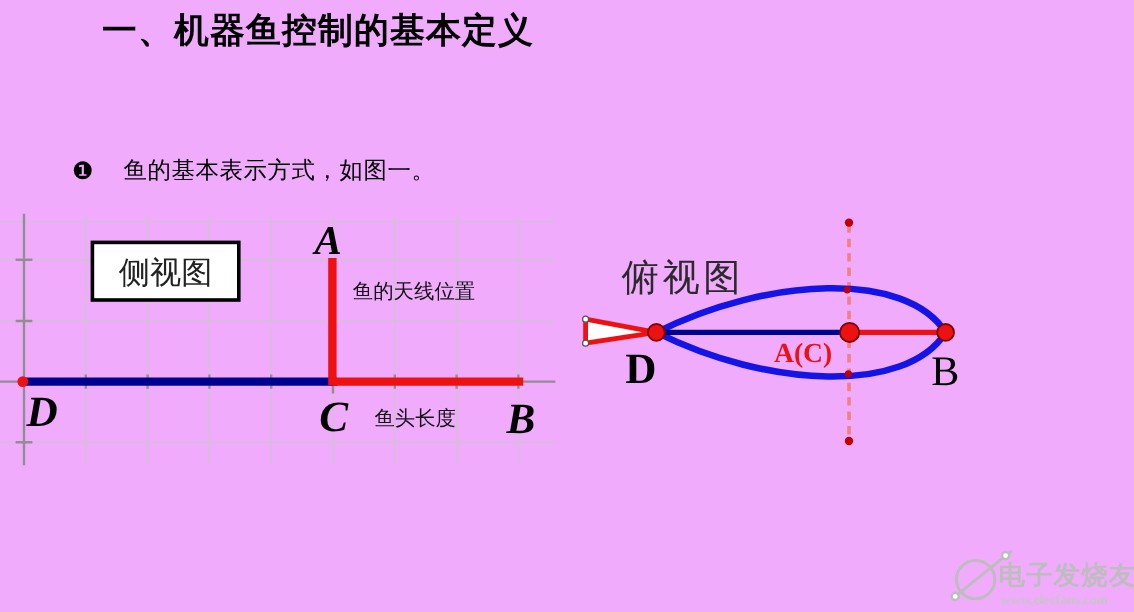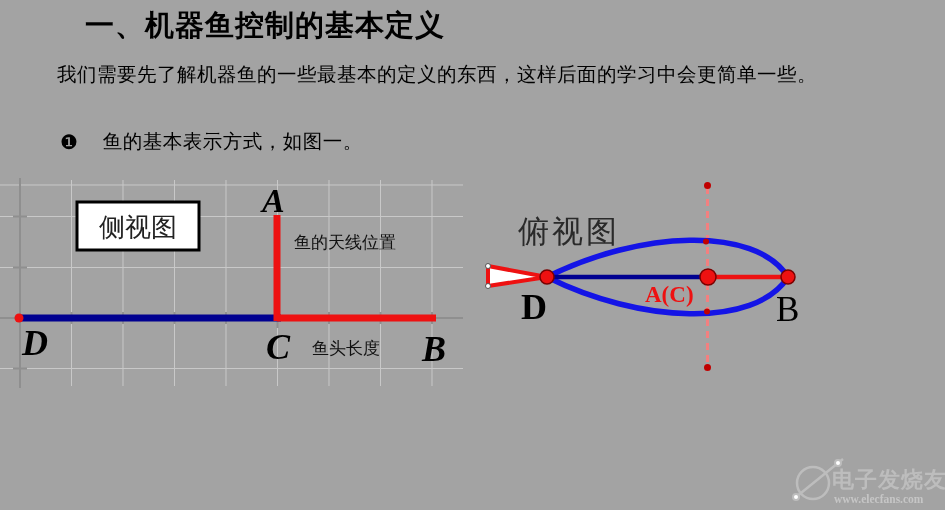--- a/index.html
+++ b/index.html
@@ -1,16 +1,16 @@
 <!DOCTYPE html>
 <html><head>
 <meta charset="utf-8">
 <style>
   html,body{margin:0;padding:0;background:#ffffff;}
-  .page{position:relative;width:945px;height:510px;background:#a3a3a3;overflow:hidden;
+  .page{position:relative;width:945px;height:510px;background:#f0abfc;overflow:hidden;
         font-family:"Liberation Serif","DejaVu Serif",serif;color:#000;}
   .doc-title{position:absolute;left:85px;top:6px;font-size:29px;font-weight:700;
              font-family:"Liberation Sans","DejaVu Sans",sans-serif;letter-spacing:1px;}
   .intro{position:absolute;left:57px;top:61px;font-size:19.5px;letter-spacing:0.5px;}
   .bullet-row{position:absolute;left:60px;top:128px;font-size:19.5px;}
   .bullet-marker{display:inline-block;font-size:20px;vertical-align:-1px;}
   .bullet-text{display:inline-block;margin-left:20px;letter-spacing:0.5px;}
   .fig{position:absolute;}
   .caption{position:absolute;left:140px;top:393px;width:700px;text-align:center;
            font-size:19.5px;letter-spacing:1px;}
@@ -21,21 +21,20 @@
   svg text{font-family:"Liberation Serif","DejaVu Serif",serif;}
   .cn-small{font-size:17px;fill:#111;}
 </style>
 </head>
 <body>
 
 <div class="page">
 
   <div class="doc-title">一、机器鱼控制的基本定义</div>
 
-  <div class="intro">我们需要先了解机器鱼的一些最基本的定义的东西，这样后面的学习中会更简单一些。</div>
 
   <div class="bullet-row">
     <span class="bullet-marker">❶</span>
     <span class="bullet-text">鱼的基本表示方式，如图一。</span>
   </div>
 
   <svg class="fig" style="left:0;top:178px" width="463" height="210" viewBox="0 0 463 210">
 
     <g stroke="#c8c8c8" stroke-width="1">
       <line x1="0" y1="7" x2="463" y2="7"></line>

